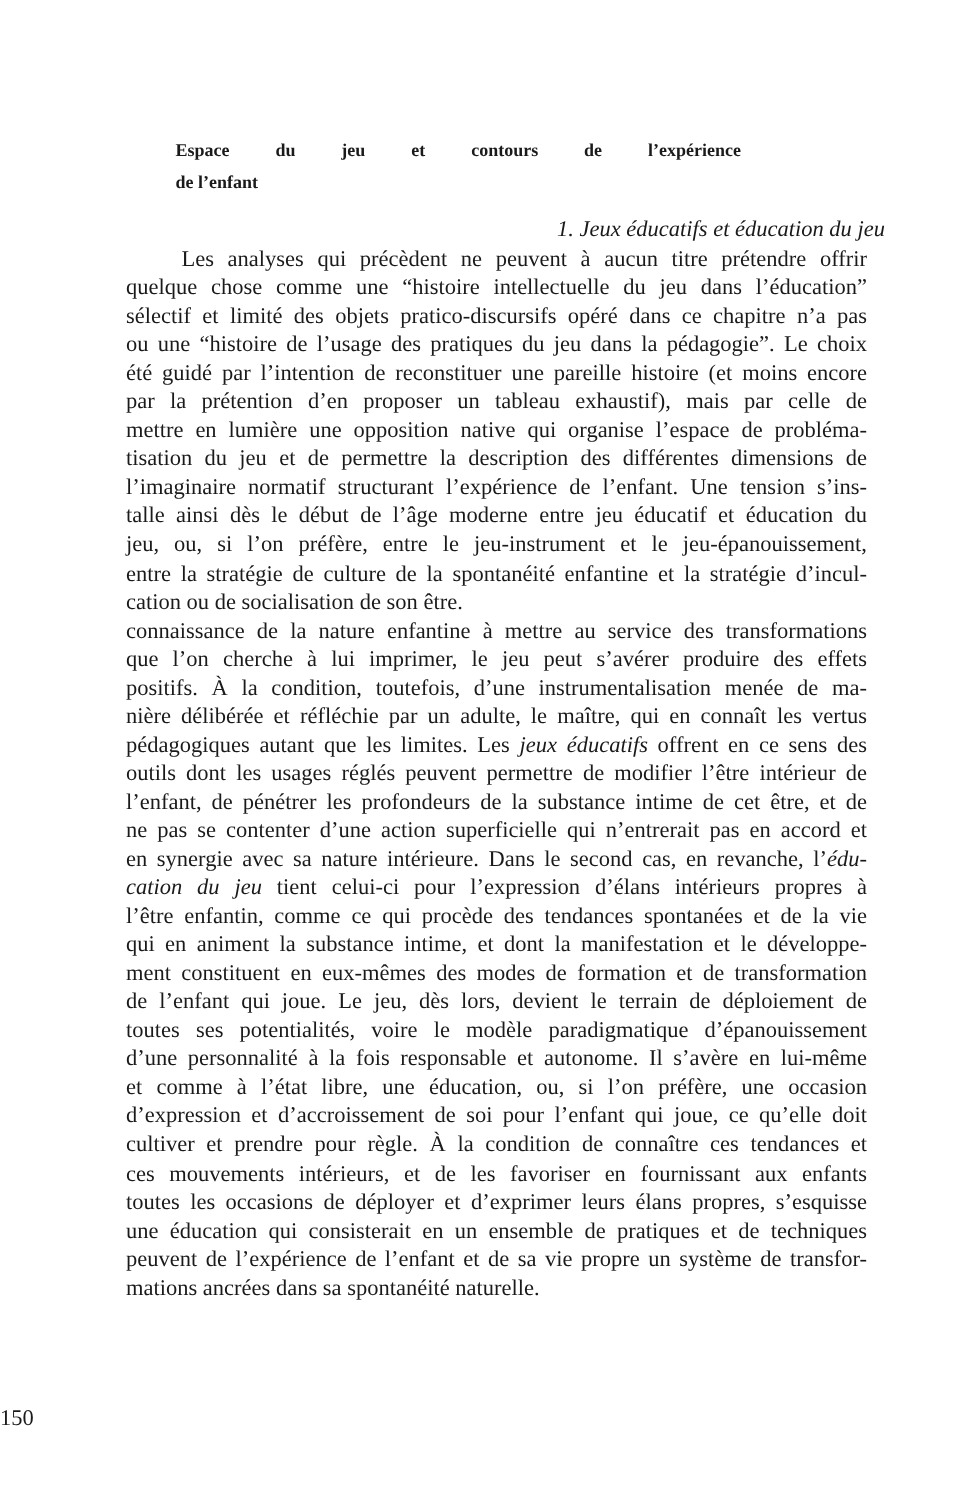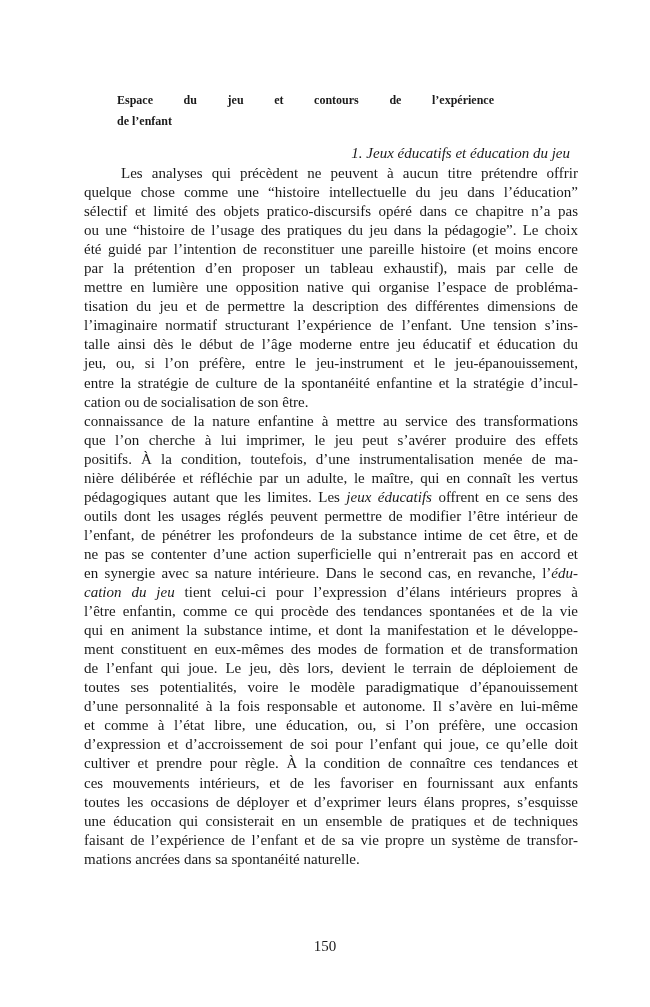--- a/index.html
+++ b/index.html
@@ -3,28 +3,28 @@
 <meta charset="utf-8">
 <style>
   html, body { margin: 0; padding: 0; background: #ffffff; }
   body { width: 650px; height: 1007px; position: relative; overflow: hidden;
          font-family: "Liberation Serif", "DejaVu Serif", serif; color: #1a1a1a; }
   .page { position: absolute; left: 0; top: 0; width: 650px; height: 1007px; }
   .title { position: absolute; left: 117px; top: 90px; width: 377px;
            font-weight: bold; font-size: 12px; line-height: 21px; }
   .title .ln { display: block; text-align: justify; text-align-last: justify; height: 21px; white-space: nowrap; }
   .title .ln.last { text-align-last: left; }
-  .subtitle { position: absolute; right: 80px; top: 144px; font-style: italic; font-size: 15px; line-height: 18px; white-space: nowrap; }
+  .subtitle { position: absolute; right: 60px; top: 144px; font-style: italic; font-size: 15px; line-height: 18px; white-space: nowrap; }
   .body { position: absolute; left: 72px; top: 164px; width: 506px; font-size: 15px; }
   .line { display: block; height: 19.05px; line-height: 19.05px; white-space: nowrap;
           text-align: justify; text-align-last: justify; overflow: visible; margin-left: 12px; }
   .line.indent { padding-left: 37px; }
   .line.last { text-align-last: left; }
   .para { display: block; }
-  .footer { position: absolute; left: 0; width: 650px; top: 938px; text-align: center; font-size: 15px; }
+  .footer { position: absolute; left: 0; width: 650px; top: 938px; font-size: 15px; }
   em { font-style: italic; }
 </style>
 </head>
 <body>
 
 <div class="page">
   <div class="title">
     <span class="ln">Espace du jeu et contours de l’expérience</span>
     <span class="ln last">de l’enfant</span>
   </div>
@@ -63,19 +63,19 @@
         <span class="line">ment constituent en eux-mêmes des modes de formation et de transformation</span>
         <span class="line">de l’enfant qui joue. Le jeu, dès lors, devient le terrain de déploiement de</span>
         <span class="line">toutes ses potentialités, voire le modèle paradigmatique d’épanouissement</span>
         <span class="line">d’une personnalité à la fois responsable et autonome. Il s’avère en lui-même</span>
         <span class="line">et comme à l’état libre, une éducation, ou, si l’on préfère, une occasion</span>
         <span class="line">d’expression et d’accroissement de soi pour l’enfant qui joue, ce qu’elle doit</span>
         <span class="line">cultiver et prendre pour règle. À la condition de connaître ces tendances et</span>
         <span class="line">ces mouvements intérieurs, et de les favoriser en fournissant aux enfants</span>
         <span class="line">toutes les occasions de déployer et d’exprimer leurs élans propres, s’esquisse</span>
         <span class="line">une éducation qui consisterait en un ensemble de pratiques et de techniques</span>
-        <span class="line">faisant de l’expérience de l’enfant et de sa vie propre un système de transfor-</span>
+        <span class="line">peuvent de l’expérience de l’enfant et de sa vie propre un système de transfor-</span>
         <span class="line last">mations ancrées dans sa spontanéité naturelle.</span>
       </div>
     </div>
 
   <div class="footer">150</div>
 </div>
 
 </body></html>

